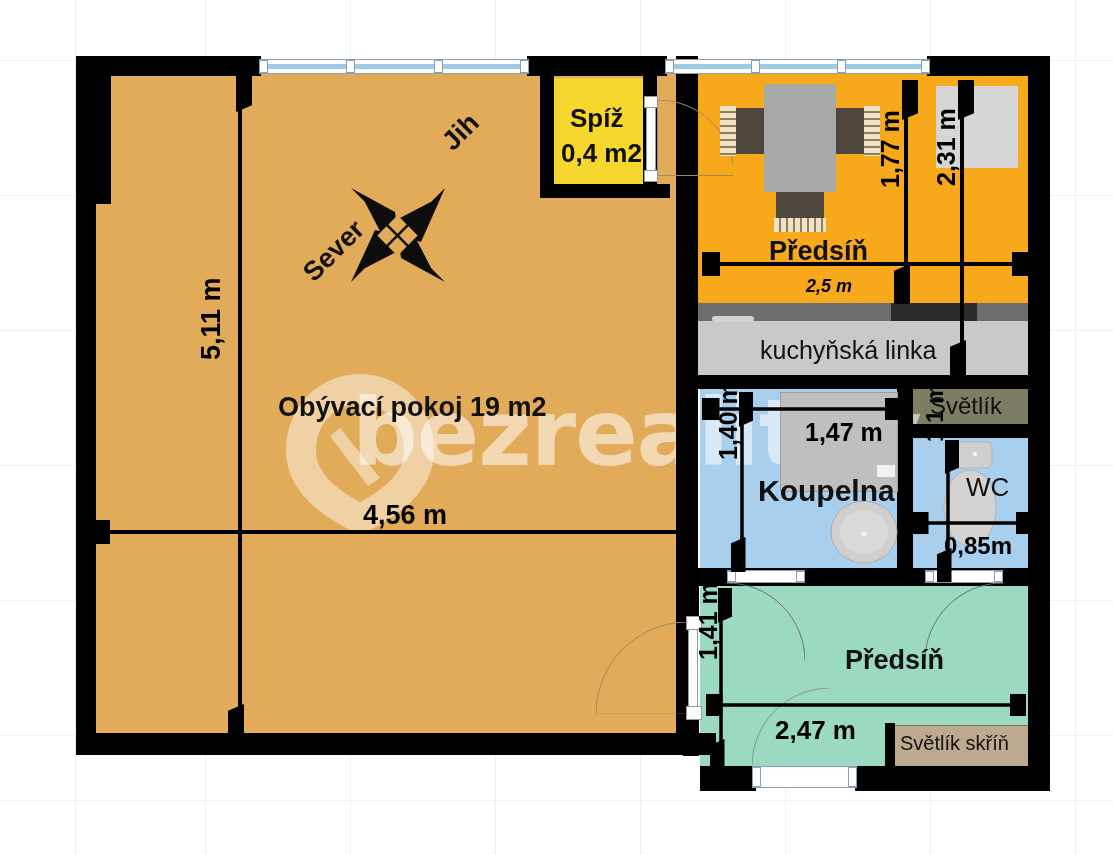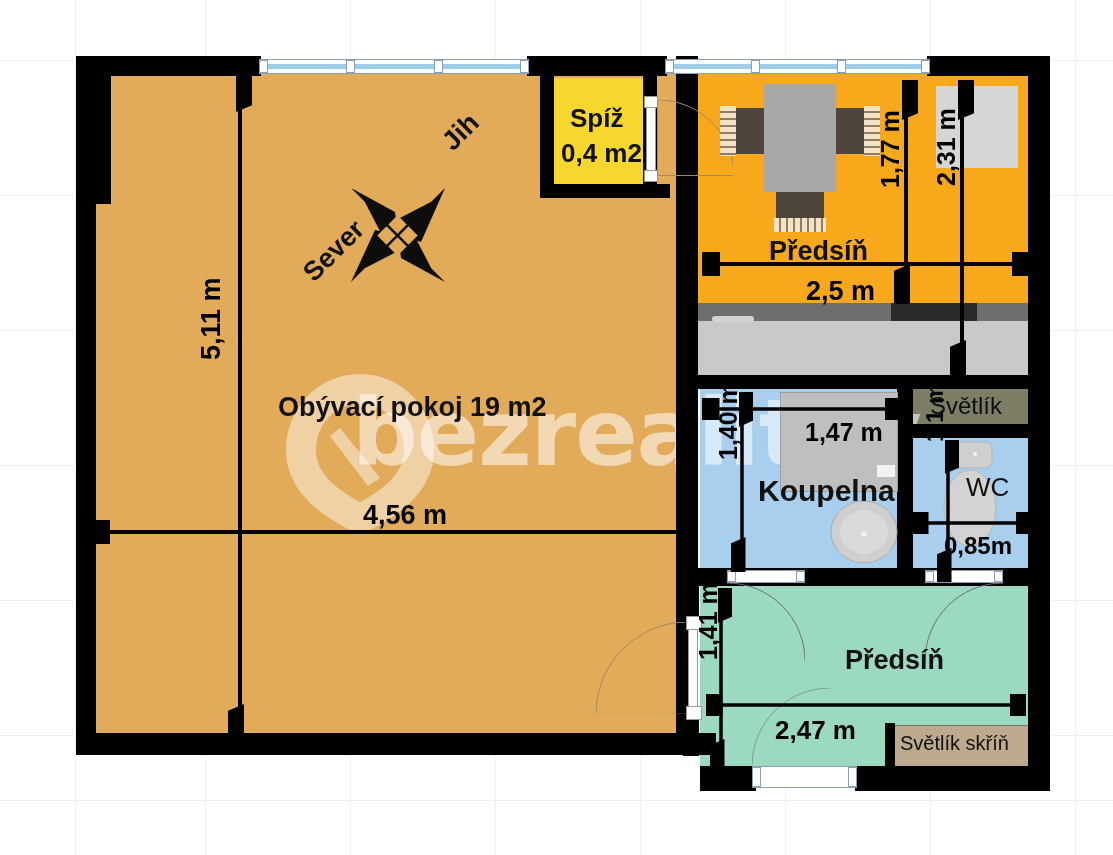--- a/index.html
+++ b/index.html
@@ -248,21 +248,21 @@
         <path d="M14 6 L0 0 L0 12 Z" fill="#000"></path>
       </marker>
     </defs>
     <line x1="16" y1="12" x2="590" y2="12" stroke="#000" stroke-width="4" marker-start="url(#al)" marker-end="url(#ar)"></line>
   </svg>
   <div class="dimlabel" style="left:363px;top:500px;font-size:27px;">4,56 m</div>
 
   <svg class="arrow" width="330" height="24" style="left:702px;top:252px;">
     <line x1="14" y1="12" x2="314" y2="12" stroke="#000" stroke-width="4" marker-start="url(#al)" marker-end="url(#ar)"></line>
   </svg>
-  <div class="dimlabel" style="left:806px;top:276px;font-size:27px;">2,5 m</div>
+  <div class="dimlabel" style="left:806px;top:276px;font-size:18px;font-style:italic;">2,5 m</div>
 
   <svg class="arrow" width="24" height="224" style="left:894px;top:80px;">
     <line x1="12" y1="16" x2="12" y2="208" stroke="#000" stroke-width="4" marker-start="url(#au)" marker-end="url(#ad)"></line>
   </svg>
   <div class="dimlabel" style="left:876px;top:188px;font-size:25px;transform:rotate(-90deg);transform-origin:left top;">1,77 m</div>
 
   <svg class="arrow" width="24" height="300" style="left:950px;top:80px;">
     <line x1="12" y1="16" x2="12" y2="284" stroke="#000" stroke-width="4" marker-start="url(#au)" marker-end="url(#ad)"></line>
   </svg>
   <div class="dimlabel" style="left:932px;top:186px;font-size:25px;transform:rotate(-90deg);transform-origin:left top;">2,31 m</div>
@@ -297,20 +297,21 @@
   </svg>
   <div class="dimlabel" style="left:775px;top:715px;font-size:26px;">2,47 m</div>
 
   <div class="label" style="left:278px;top:392px;font-size:27px;">Obývací pokoj 19 m2</div>
 
   <div class="label" style="left:570px;top:103px;font-size:26px;">Spíž</div>
   <div class="label" style="left:561px;top:138px;font-size:26px;">0,4 m2</div>
 
   <div class="label" style="left:769px;top:236px;font-size:27px;">Předsíň</div>
 
+  <div class="label" style="left:760px;top:336px;font-size:25px;font-weight:normal;">kuchyňská linka</div>
 
   <div class="label" style="left:758px;top:474px;font-size:30px;">Koupelna</div>
 
   <div class="label" style="left:966px;top:472px;font-size:26px;font-weight:normal;">WC</div>
 
   <div class="label" style="left:930px;top:392px;font-size:24px;font-weight:normal;color:#0f0f0f;">Světlík</div>
 
   <div class="label" style="left:845px;top:645px;font-size:27px;">Předsíň</div>
 
   <div class="label" style="left:900px;top:732px;font-size:20px;font-weight:normal;">Světlík skříň</div>

